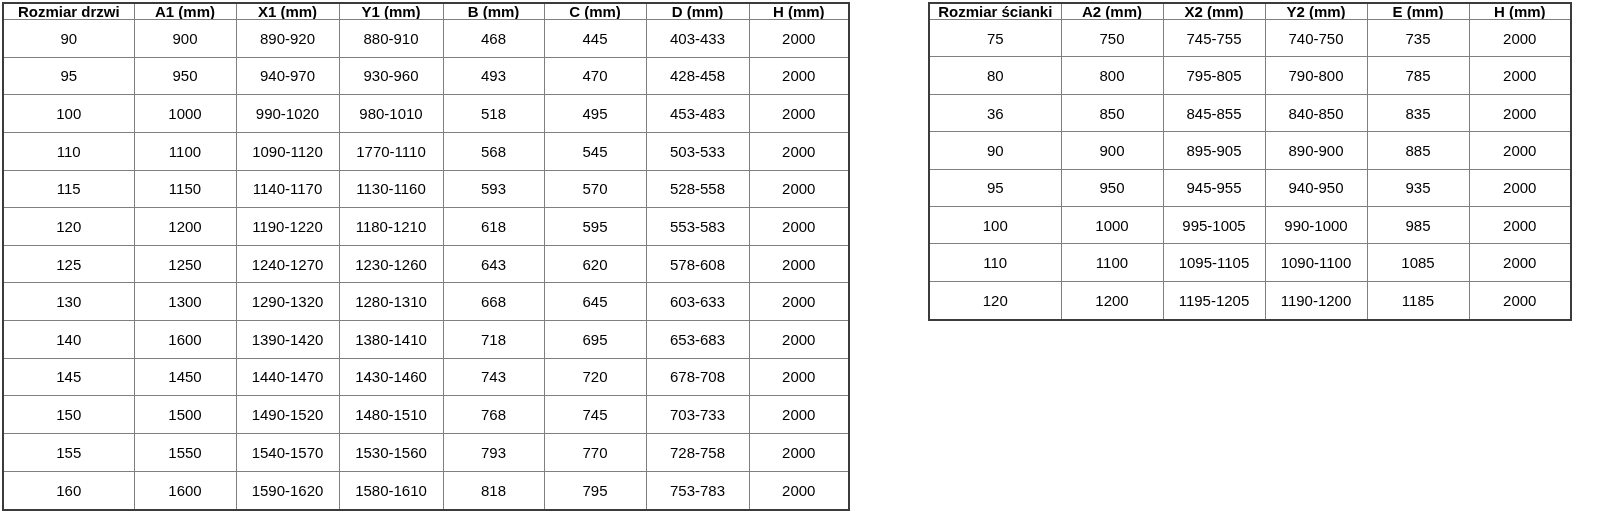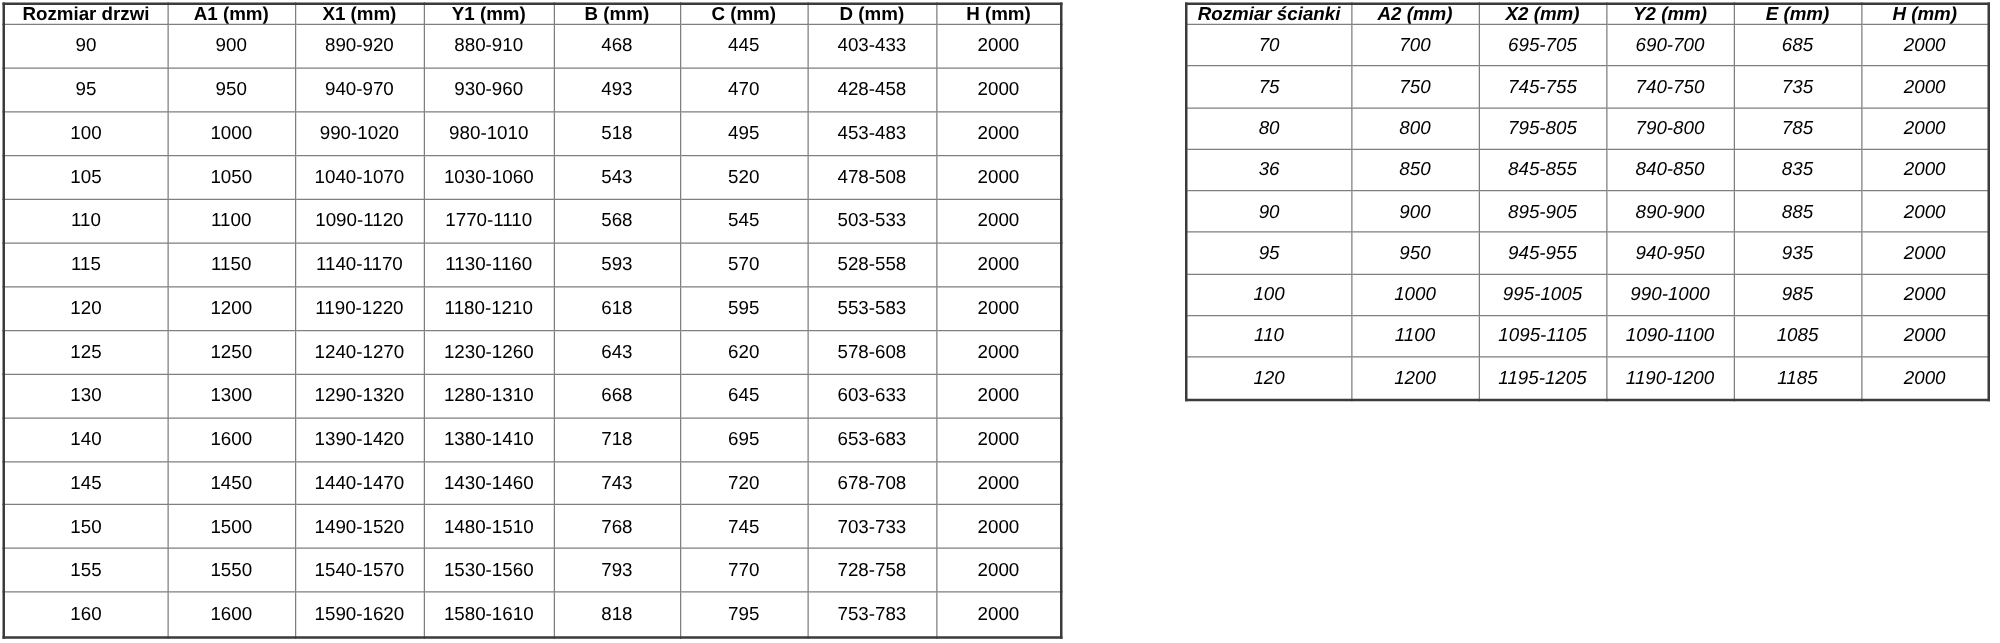--- a/index.html
+++ b/index.html
@@ -37,25 +37,24 @@
   table.spec th {
     font-weight: 700;
   }
   #door-table {
     left: 2px;
     top: 2px;
     width: 846px;
     height: 509px;
   }
   #panel-table {
-    left: 948px;
+    left: 928px;
     top: 2px;
     width: 642px;
     height: 319px;
-    font-style: italic;
   }
 </style>
 </head>
 <body>
 
 <div class="stage">
   <table class="spec" id="door-table">
     <colgroup>
         <col style="width: 131px;">
         <col style="width: 102px;">
@@ -103,30 +102,20 @@
           <td>100</td>
           <td>1000</td>
           <td>990-1020</td>
           <td>980-1010</td>
           <td>518</td>
           <td>495</td>
           <td>453-483</td>
           <td>2000</td>
         </tr>
         <tr>
-          <td>105</td>
-          <td>1050</td>
-          <td>1040-1070</td>
-          <td>1030-1060</td>
-          <td>543</td>
-          <td>520</td>
-          <td>478-508</td>
-          <td>2000</td>
-        </tr>
-        <tr>
           <td>110</td>
           <td>1100</td>
           <td>1090-1120</td>
           <td>1770-1110</td>
           <td>568</td>
           <td>545</td>
           <td>503-533</td>
           <td>2000</td>
         </tr>
         <tr>
@@ -236,28 +225,20 @@
           <th>Rozmiar ścianki</th>
           <th>A2 (mm)</th>
           <th>X2 (mm)</th>
           <th>Y2 (mm)</th>
           <th>E (mm)</th>
           <th>H (mm)</th>
         </tr>
     </thead>
     <tbody>
         <tr>
-          <td>70</td>
-          <td>700</td>
-          <td>695-705</td>
-          <td>690-700</td>
-          <td>685</td>
-          <td>2000</td>
-        </tr>
-        <tr>
           <td>75</td>
           <td>750</td>
           <td>745-755</td>
           <td>740-750</td>
           <td>735</td>
           <td>2000</td>
         </tr>
         <tr>
           <td>80</td>
           <td>800</td>

